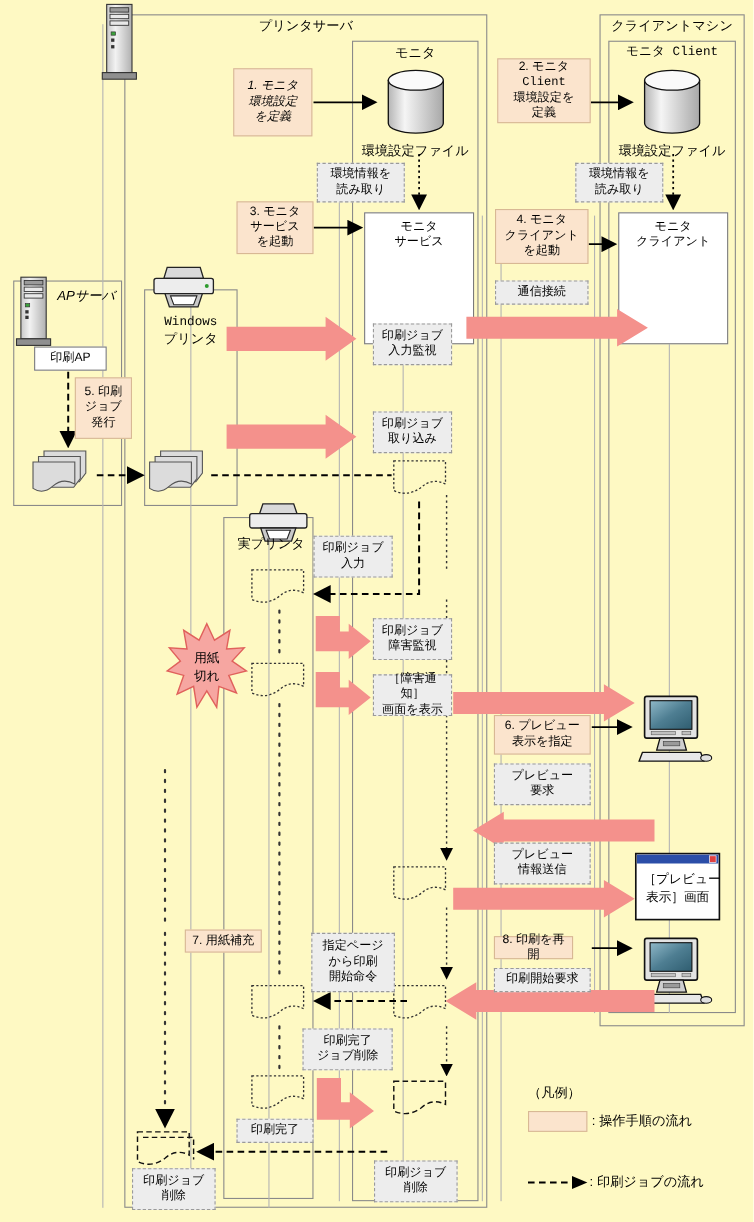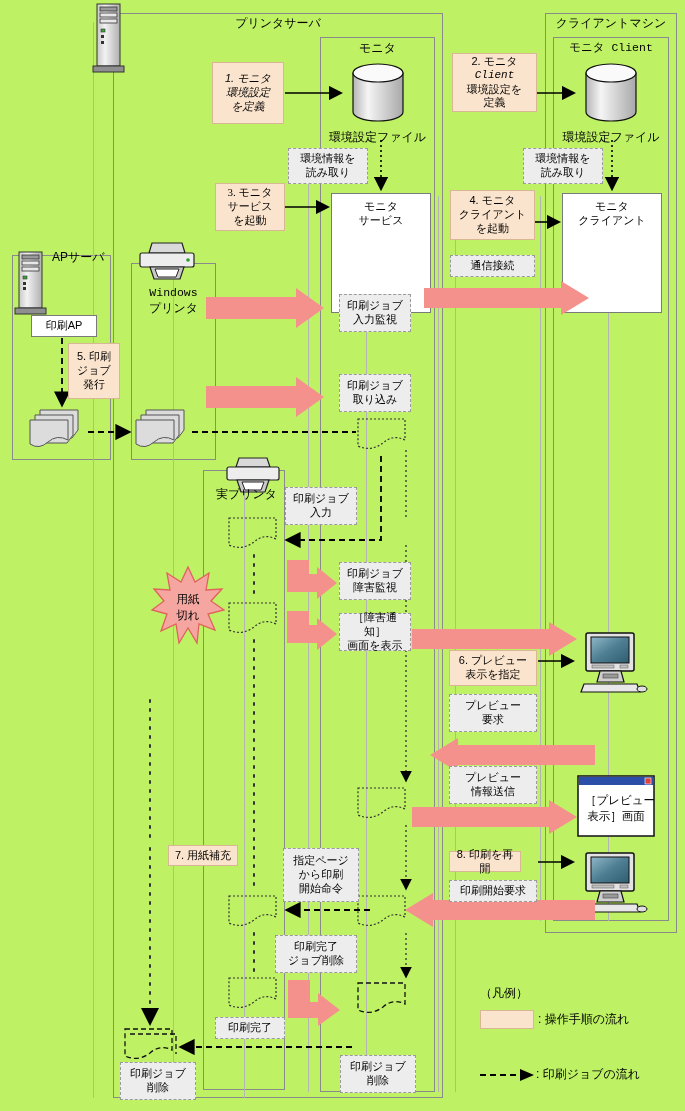--- a/index.html
+++ b/index.html
@@ -1,17 +1,17 @@
 <!DOCTYPE html>
 <html><head>
 <meta charset="utf-8">
 <style>
   html,body{margin:0;padding:0;background:#ffffff;}
   body{font-family:"Liberation Sans","DejaVu Sans",sans-serif;color:#000;}
-  #stage{position:relative;width:685px;height:1111px;overflow:hidden;background:#bef264;}
+  #stage{position:relative;width:685px;height:1111px;overflow:hidden;background:#fef9c3;}
 
   .abs{position:absolute;box-sizing:border-box;}
 
   
   .frame{border:1px solid #8a8a8a;background:transparent;}
 
   
   .lane{position:absolute;width:1px;background:#b4b4b4;}
 
   
@@ -88,21 +88,21 @@
   <svg class="abs" style="left:14px;top:248px;" width="34" height="72" viewBox="0 0 34 72">
     <rect x="5" y="4" width="23" height="56" fill="url(#gtw)" stroke="#333" stroke-width="1"></rect>
     <rect x="8" y="7" width="17" height="4" fill="#9a9a9a" stroke="#333" stroke-width="0.8"></rect>
     <rect x="8" y="13" width="17" height="4" fill="#e8e8e8" stroke="#333" stroke-width="0.8"></rect>
     <rect x="8" y="19" width="17" height="4" fill="#e8e8e8" stroke="#333" stroke-width="0.8"></rect>
     <rect x="9" y="28" width="4" height="3" fill="#3ba33b" stroke="#333" stroke-width="0.6"></rect>
     <rect x="9" y="34" width="3" height="3" fill="#333"></rect>
     <rect x="9" y="39" width="3" height="3" fill="#333"></rect>
     <rect x="1" y="60" width="31" height="6" fill="#8f8f8f" stroke="#333" stroke-width="1"></rect>
   </svg>
-  <div class="abs label-l nosel" style="left:52px;top:250px;width:60px;">APサーバ</div>
+  <div class="abs label-l nosel" style="left:52px;top:262px;width:60px;font-style:italic;">APサーバ</div>
 
   <div class="abs plainbox" style="left:31px;top:315px;width:66px;height:22px;">印刷AP</div>
 
   <svg class="abs" style="left:136px;top:240px;" width="62" height="42" viewBox="0 0 62 42">
     <path d="M16 3 H46 L49 13 H13 Z" fill="#d9d9d9" stroke="#222" stroke-width="1.2"></path>
     <rect x="4" y="13" width="54" height="14" rx="2" fill="#ededed" stroke="#222" stroke-width="1.2"></rect>
     <path d="M14 27 H48 L44 39 H18 Z" fill="#c9c9c9" stroke="#222" stroke-width="1.2"></path>
     <path d="M19 29 H43 L40 37 H22 Z" fill="#fff" stroke="#222" stroke-width="1"></path>
     <circle cx="52" cy="20" r="1.8" fill="#2e9b2e"></circle>
   </svg>
@@ -327,27 +327,27 @@
     <div>
       <div>1. モニタ</div>
       <div>環境設定</div>
       <div>を定義</div>
     </div>
   </div>
 
   <div class="abs opbox" style="left:452px;top:53px;width:85px;height:59px;">
     <div>
       <div>2. モニタ</div>
-      <div style="font-family:'Liberation Mono',monospace;font-style:italic;">Client</div>
+      <div style="font-family:'Liberation Mono',monospace;">Client</div>
       <div>環境設定を</div>
       <div>定義</div>
     </div>
   </div>
 
-  <div class="abs opbox" style="left:215px;top:183px;width:70px;height:48px;font-family:Liberation Serif, serif;">
+  <div class="abs opbox" style="left:215px;top:183px;width:70px;height:48px;">
     <div>
       <div>3. モニタ</div>
       <div>サービス</div>
       <div>を起動</div>
     </div>
   </div>
 
   <div class="abs opbox" style="left:450px;top:190px;width:85px;height:50px;">
     <div>
       <div>4. モニタ</div>

